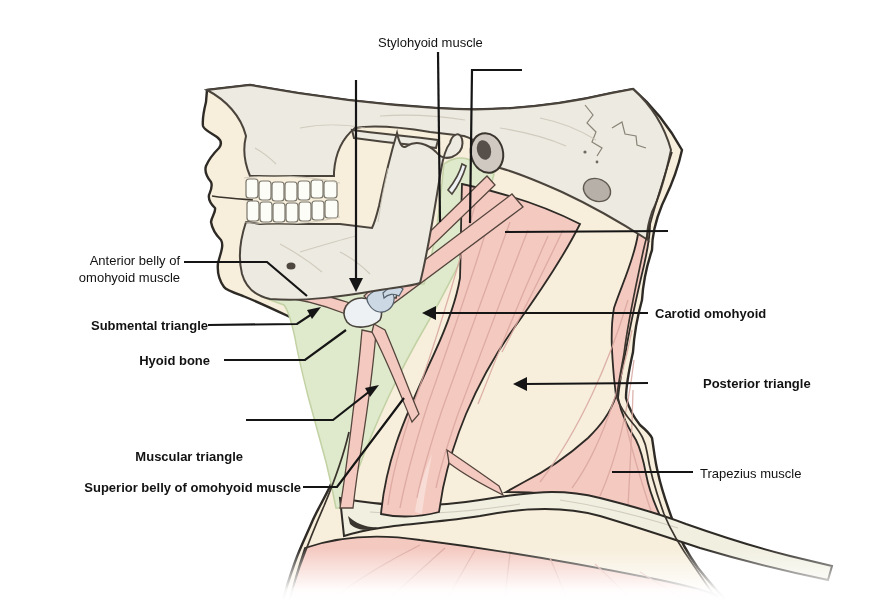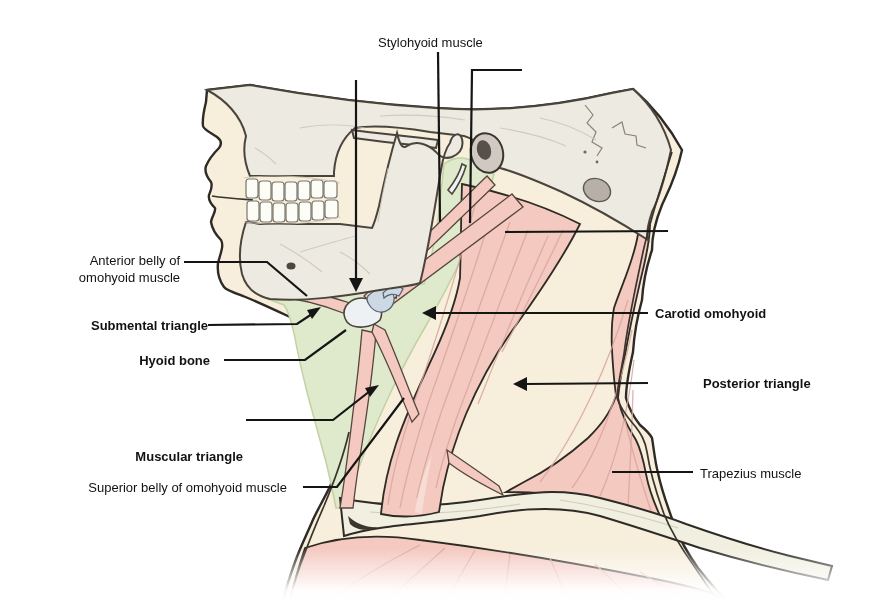--- a/index.html
+++ b/index.html
@@ -262,15 +262,15 @@
   <div class="lbl" style="left:378px;top:34px;">Stylohyoid muscle</div>
   <div class="lbl center" style="left:62px;top:252px;width:118px;">
     <span style="display:block;">Anterior belly of</span>
     <span style="display:block;">omohyoid muscle</span>
   </div>
   <div class="lbl bold rt" style="left:40px;top:317px;width:168px;">Submental triangle</div>
   <div class="lbl rt" style="left:88px;top:352px;width:122px;font-weight:bold;">Hyoid bone</div>
   <div class="lbl bold" style="left:655px;top:305px;">Carotid omohyoid</div>
   <div class="lbl bold" style="left:655px;top:375px;margin-left:48px;">Posterior triangle</div>
   <div class="lbl bold rt" style="left:80px;top:412px;width:163px;margin-top:36px;">Muscular triangle</div>
-  <div class="lbl rt" style="left:46px;top:479px;width:241px;">Superior belly of omohyoid muscle</div>
+  <div class="lbl rt" style="left:60px;top:479px;width:241px;font-weight:bold;">Superior belly of omohyoid muscle</div>
   <div class="lbl" style="left:700px;top:465px;text-align:right;">Trapezius muscle</div>
 </div>
 
 </body></html>

